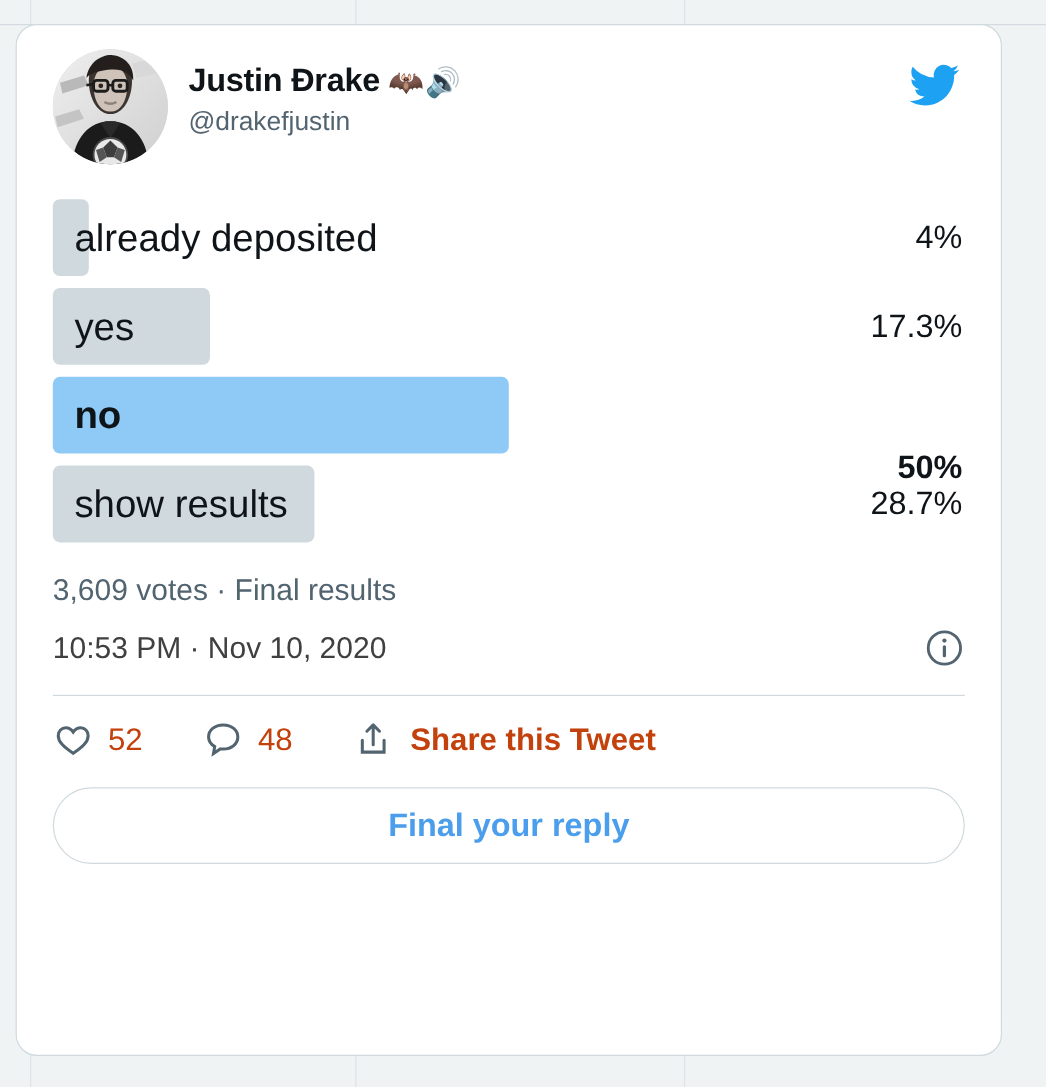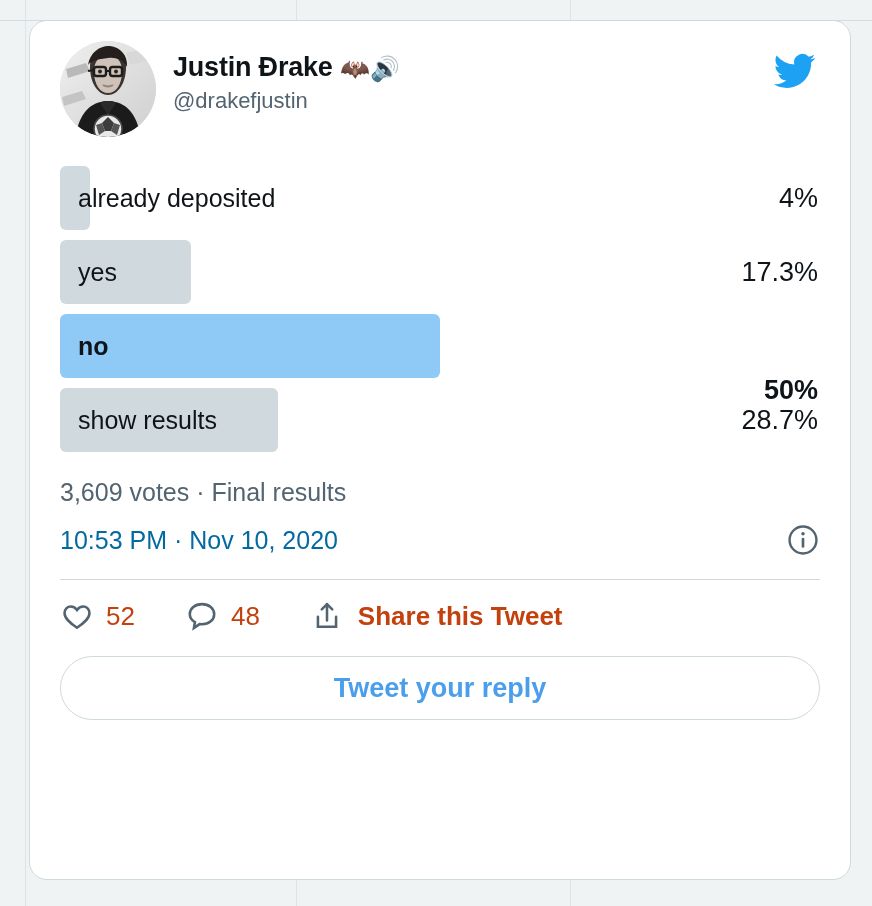--- a/index.html
+++ b/index.html
@@ -30,21 +30,21 @@
     width: 1px;
     background: #dde3e7;
   }
   .bg-rule-v.c1 { left: 25px; }
   .bg-rule-v.c2 { left: 296px; }
   .bg-rule-v.c3 { left: 570px; }
 
   
   .tweet-card {
     position: absolute;
-    left: 29px;
+    left: 13px;
     top: 20px;
     width: 822px;
     height: 860px;
     background: #ffffff;
     border: 1px solid #cfd9de;
     border-radius: 18px;
     padding: 0 30px;
   }
 
   
@@ -127,21 +127,21 @@
     bottom: 4px;
     border-radius: 6px;
     background: #cfd9de;
   }
   .poll-bar.winner { background: #8ecaf5; }
 
   .poll-label {
     position: relative;
     z-index: 2;
     padding-left: 18px;
-    font-size: 25px;
+    font-size: 32px;
     color: #0f1419;
     white-space: nowrap;
     text-align: right;
   }
   .poll-label.winner { font-weight: bold; }
 
   .poll-pct {
     position: absolute;
     right: 2px;
     top: 50%;
@@ -160,21 +160,21 @@
   }
 
   .timestamp-row {
     margin-top: 16px;
     display: flex;
     align-items: center;
     justify-content: space-between;
   }
   .timestamp {
     font-size: 25px;
-    color: #0369a1;
+    color: #404040;
   }
   .info-icon { width: 34px; height: 34px; display: block; }
 
   .divider {
     margin-top: 22px;
     height: 1px;
     background: #cfd9de;
   }
 
   
@@ -341,16 +341,16 @@
       <svg class="act-icon" viewBox="0 0 24 24">
         <path fill="none" stroke="#536471" stroke-width="1.8" stroke-linecap="round" d="M12 15.2 L12 3.6 M12 3.6 L8.3 7.3 M12 3.6 L15.7 7.3"></path>
         <path fill="none" stroke="#536471" stroke-width="1.8" stroke-linecap="round" d="M5.6 12.6 L5.6 19.6 L18.4 19.6 L18.4 12.6"></path>
       </svg>
       <span class="share-label">Share this Tweet</span>
     </div>
 
   </div>
 
   <div class="reply-button">
-    <span>Tweet your reply</span>
+    <span>Final your reply</span>
   </div>
 
 </div>
 
 </body></html>

